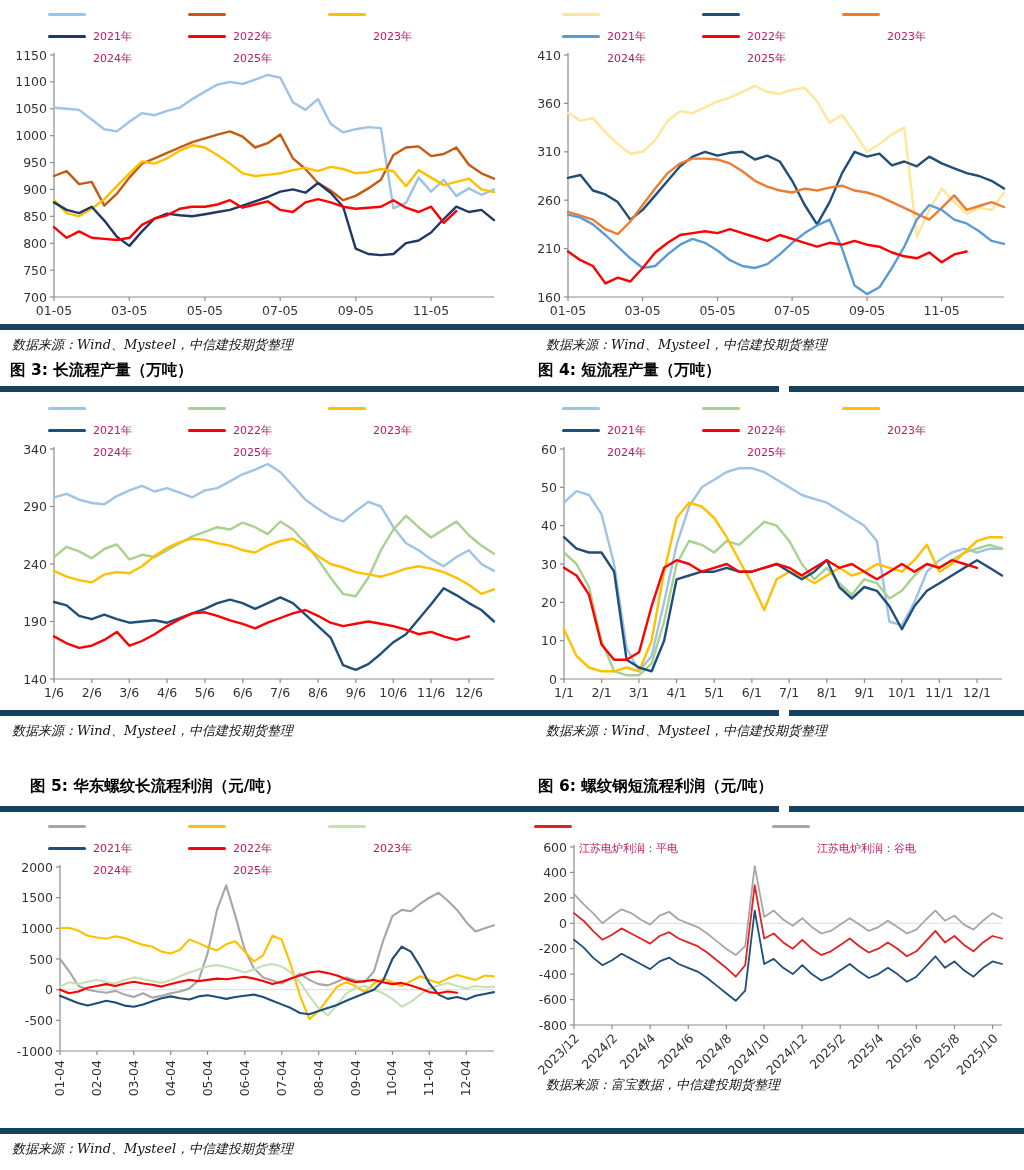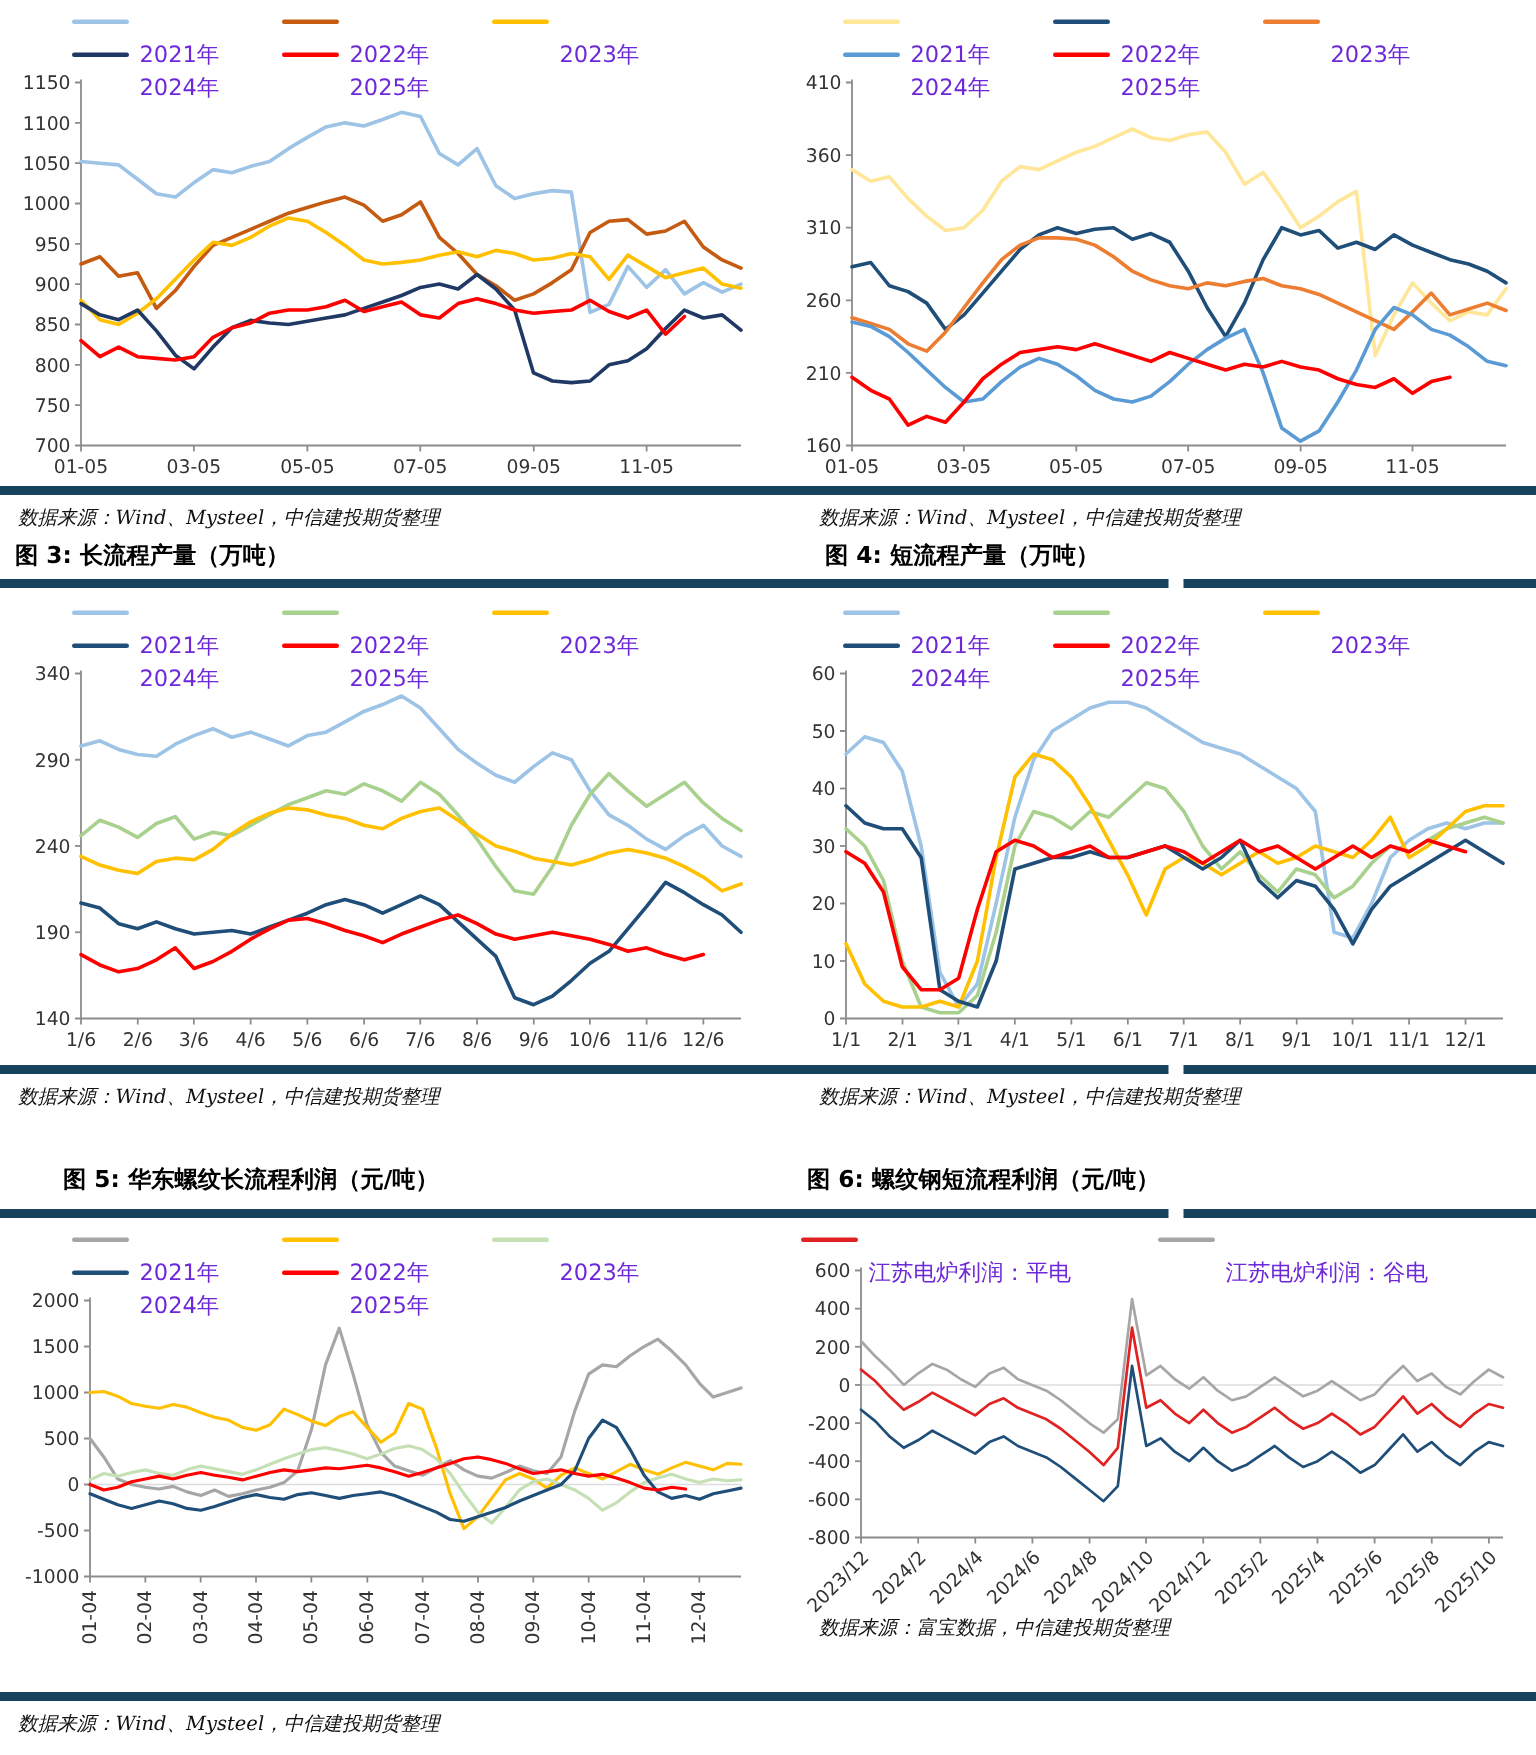--- a/index.html
+++ b/index.html
@@ -2,21 +2,21 @@
 <html><head>
 <meta charset="utf-8">
 <style>
   html,body{margin:0;padding:0;background:#fff;}
   #page{position:relative;width:1024px;height:1170px;background:#fff;overflow:hidden;
         font-family:"DejaVu Sans","Liberation Sans",sans-serif;}
   .cell{position:absolute;}
   .legend{display:grid;justify-content:center;margin-top:2px;row-gap:1px;}
   .lg-item{display:flex;align-items:center;height:21px;}
   .sw{display:inline-block;width:38px;height:3.5px;border-radius:2px;margin-right:7px;flex:none;}
-  .lb{font-size:15px;color:#6d28d9;white-space:nowrap;margin-top:44px;}
+  .lb{font-size:11px;color:#be185d;white-space:nowrap;margin-top:44px;}
   .divider{position:absolute;height:6px;background:#17425E;}
   .caption{position:absolute;font-family:"DejaVu Serif","Liberation Serif",serif;
            font-style:italic;font-size:13px;color:#111;white-space:nowrap;}
   .fig-title{position:absolute;font-size:15.5px;font-weight:bold;color:#000;white-space:nowrap;}
   svg text{font-family:"DejaVu Sans","Liberation Sans",sans-serif;font-size:12.5px;fill:#333;}
   .plot{line-height:0;}
 </style>
 </head>
 <body>
 
@@ -144,21 +144,21 @@
           <polyline points="44.0,204.5 56.5,213.2 68.9,219.0 81.4,236.4 93.8,230.6 106.3,234.5 118.7,221.0 131.2,205.5 143.7,195.8 156.1,188.0 168.6,186.1 181.0,184.2 193.5,186.1 205.9,182.2 218.4,186.1 230.9,190.0 243.3,193.9 255.8,188.0 268.2,191.9 280.7,195.8 293.1,199.7 305.6,195.8 318.1,197.7 330.5,193.9 343.0,197.7 355.4,199.7 367.9,205.5 380.3,209.3 392.8,211.3 405.3,205.5 417.7,215.2 430.2,207.4 442.6,204.5" fill="none" stroke="#FF0000" stroke-width="2.4" stroke-linejoin="round" stroke-linecap="round"></polyline>
         </svg></div>
   </div>
 
   <div class="divider" style="top:324px;left:0;width:1024px;"></div>
 
   <div class="caption" style="left:12px;top:336px;">数据来源：Wind、Mysteel，中信建投期货整理</div>
   <div class="caption" style="left:546px;top:336px;">数据来源：Wind、Mysteel，中信建投期货整理</div>
 
   <div class="fig-title" style="left:10px;top:360px;">图 3: 长流程产量（万吨）</div>
-  <div class="fig-title" style="left:538px;top:360px;margin-left:12px;">图 4: 短流程产量（万吨）</div>
+  <div class="fig-title" style="left:538px;top:360px;">图 4: 短流程产量（万吨）</div>
 
   <div class="divider" style="top:386px;left:0;width:779px;"></div>
   <div class="divider" style="top:386px;left:789px;width:235px;"></div>
 
   <div class="cell" style="left:8px;top:396px;width:500px;">
     <div class="legend" style="grid-template-columns: repeat(3, 140px);">
         <div class="lg-item">
           <span class="sw" style="background: rgb(157, 195, 230);"></span>
           <span class="lb">2021年</span>
         </div>
@@ -294,21 +294,21 @@
           <polyline points="40.0,126.8 52.5,134.5 65.0,153.7 77.5,203.5 90.1,218.8 102.6,218.8 115.1,211.2 127.6,165.2 140.1,126.8 152.6,119.2 165.1,123.0 177.7,130.7 190.2,126.8 202.7,123.0 215.2,130.7 227.7,130.7 240.2,126.8 252.7,123.0 265.3,126.8 277.8,134.5 290.3,126.8 302.8,119.2 315.3,126.8 327.8,123.0 340.3,130.7 352.9,138.3 365.4,130.7 377.9,123.0 390.4,130.7 402.9,123.0 415.4,126.8 427.9,119.2 440.5,123.0 453.0,126.8" fill="none" stroke="#FF0000" stroke-width="2.4" stroke-linejoin="round" stroke-linecap="round"></polyline>
         </svg></div>
   </div>
 
   <div class="divider" style="top:710px;left:0;width:779px;"></div>
   <div class="divider" style="top:710px;left:789px;width:235px;"></div>
 
   <div class="caption" style="left:12px;top:722px;">数据来源：Wind、Mysteel，中信建投期货整理</div>
   <div class="caption" style="left:546px;top:722px;">数据来源：Wind、Mysteel，中信建投期货整理</div>
 
-  <div class="fig-title" style="left:26px;top:776px;padding-left:16px;">图 5: 华东螺纹长流程利润（元/吨）</div>
+  <div class="fig-title" style="left:14px;top:776px;padding-left:16px;">图 5: 华东螺纹长流程利润（元/吨）</div>
   <div class="fig-title" style="left:538px;top:776px;">图 6: 螺纹钢短流程利润（元/吨）</div>
 
   <div class="divider" style="top:806px;left:0;width:779px;"></div>
   <div class="divider" style="top:806px;left:789px;width:235px;"></div>
 
   <div class="cell" style="left:8px;top:814px;width:500px;">
     <div class="legend" style="grid-template-columns: repeat(3, 140px);">
         <div class="lg-item">
           <span class="sw" style="background: rgb(166, 166, 166);"></span>
           <span class="lb">2021年</span>

